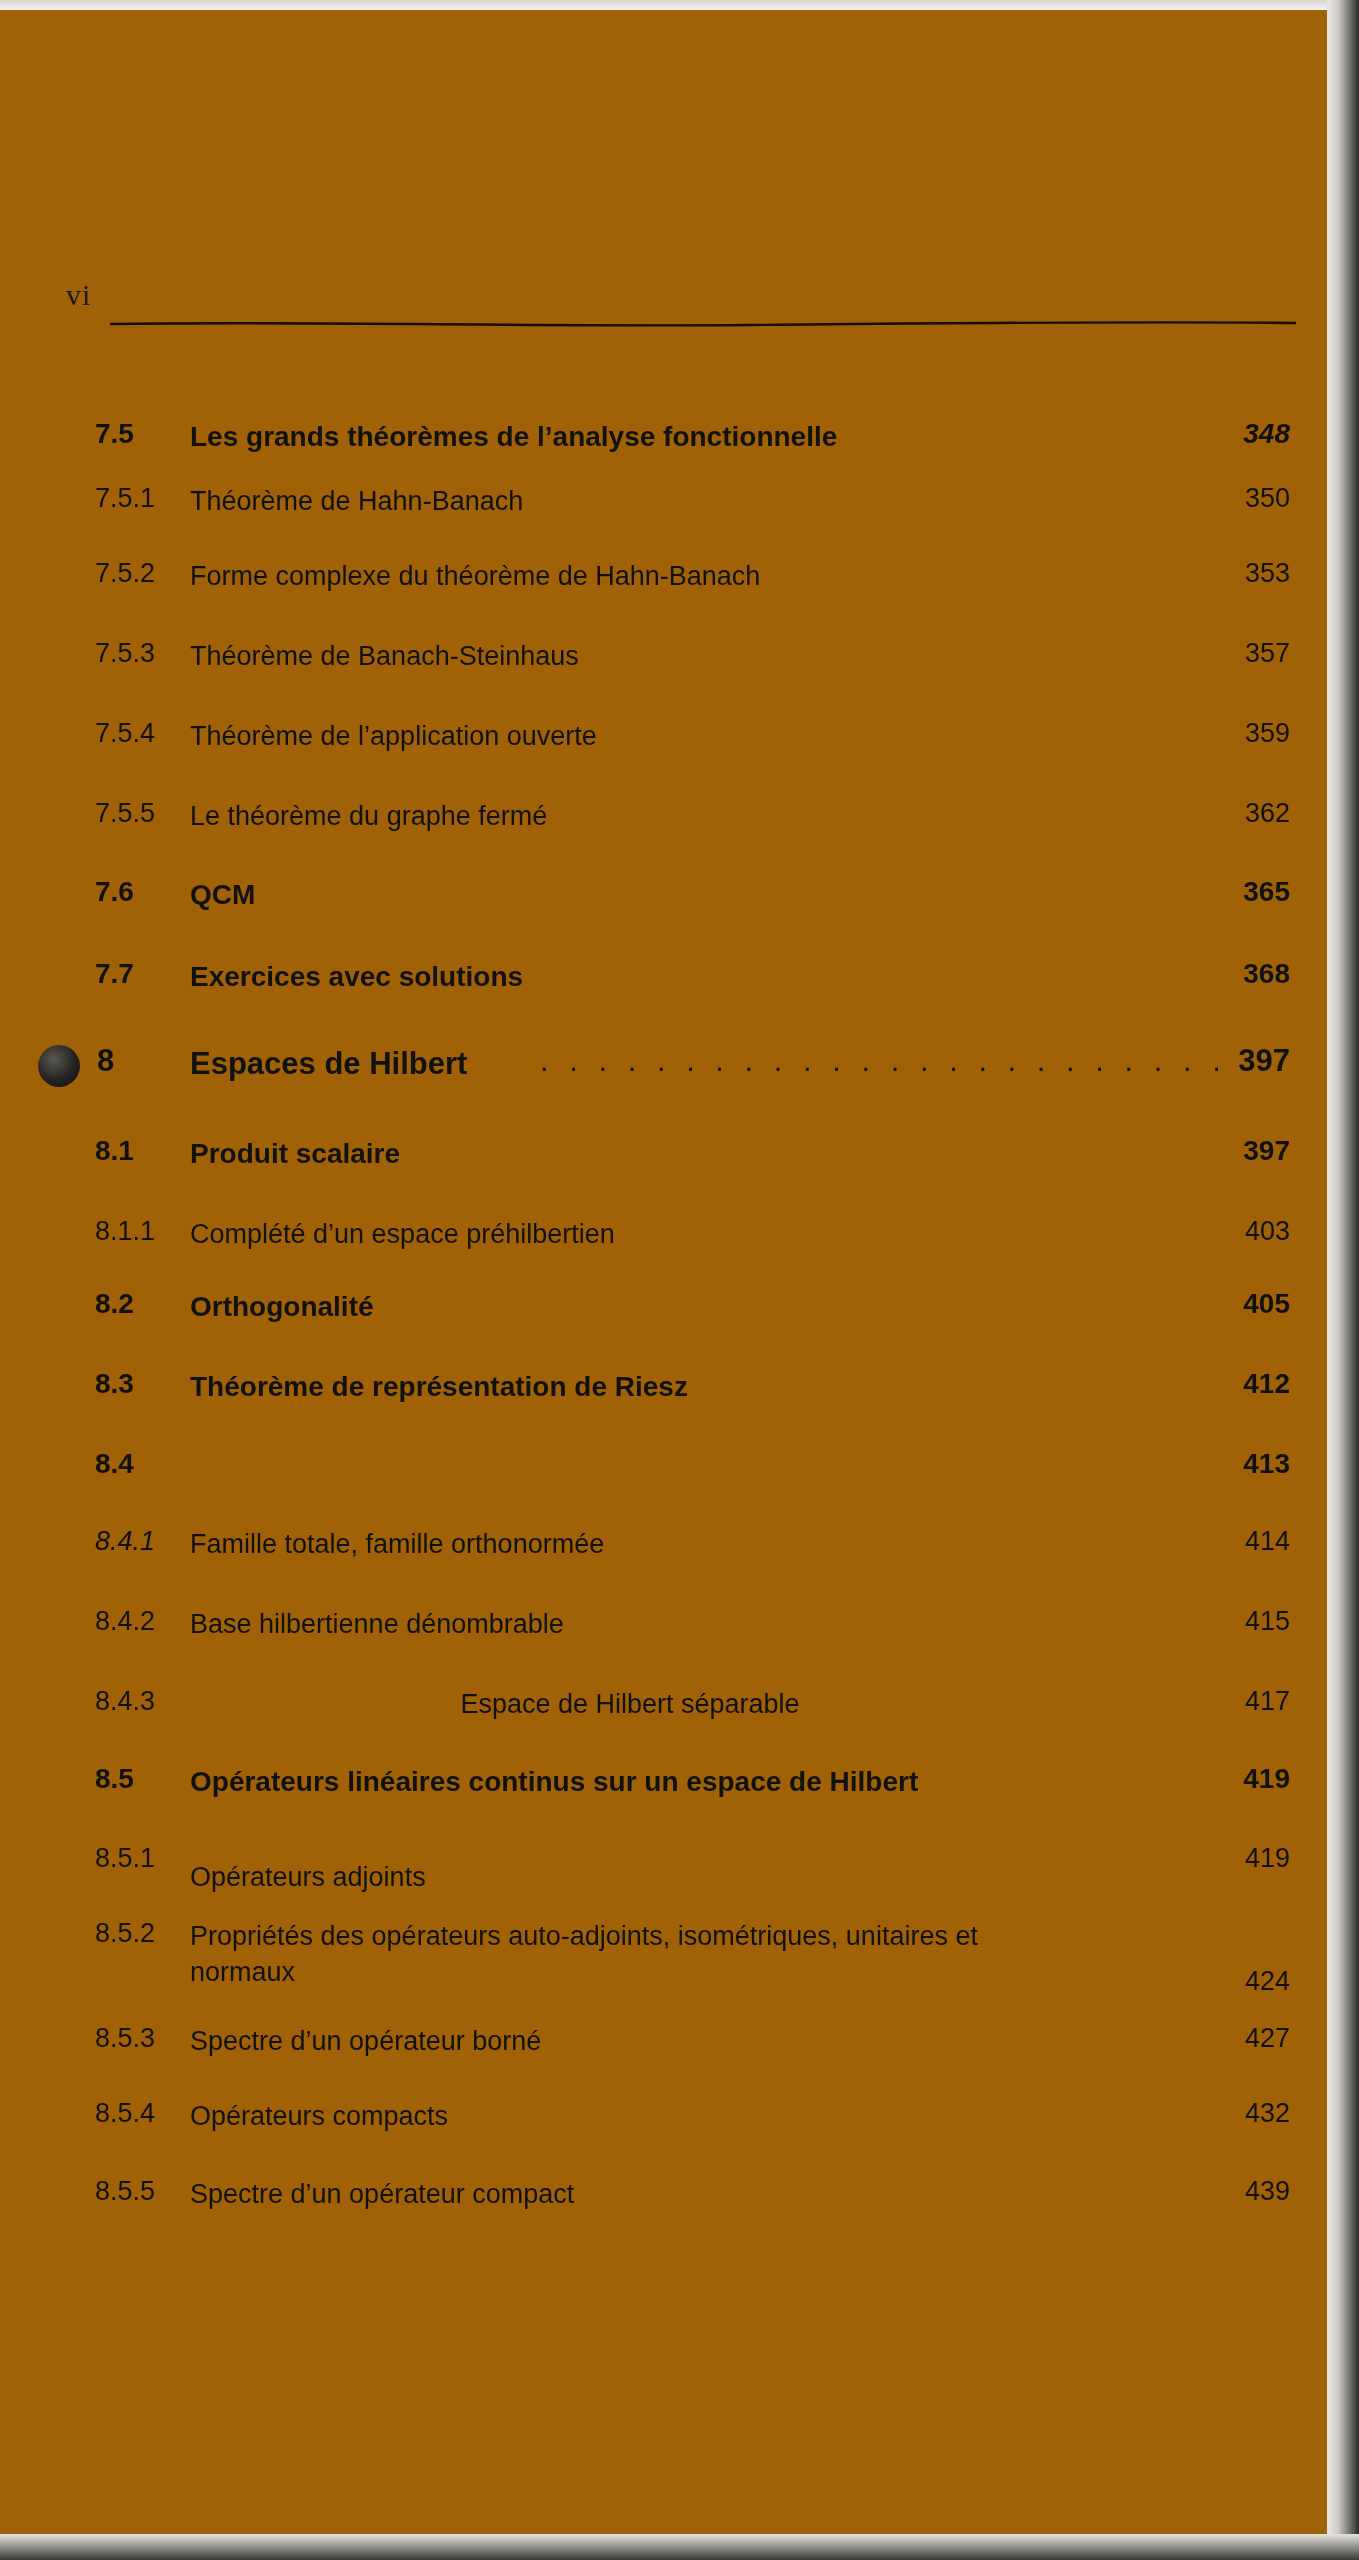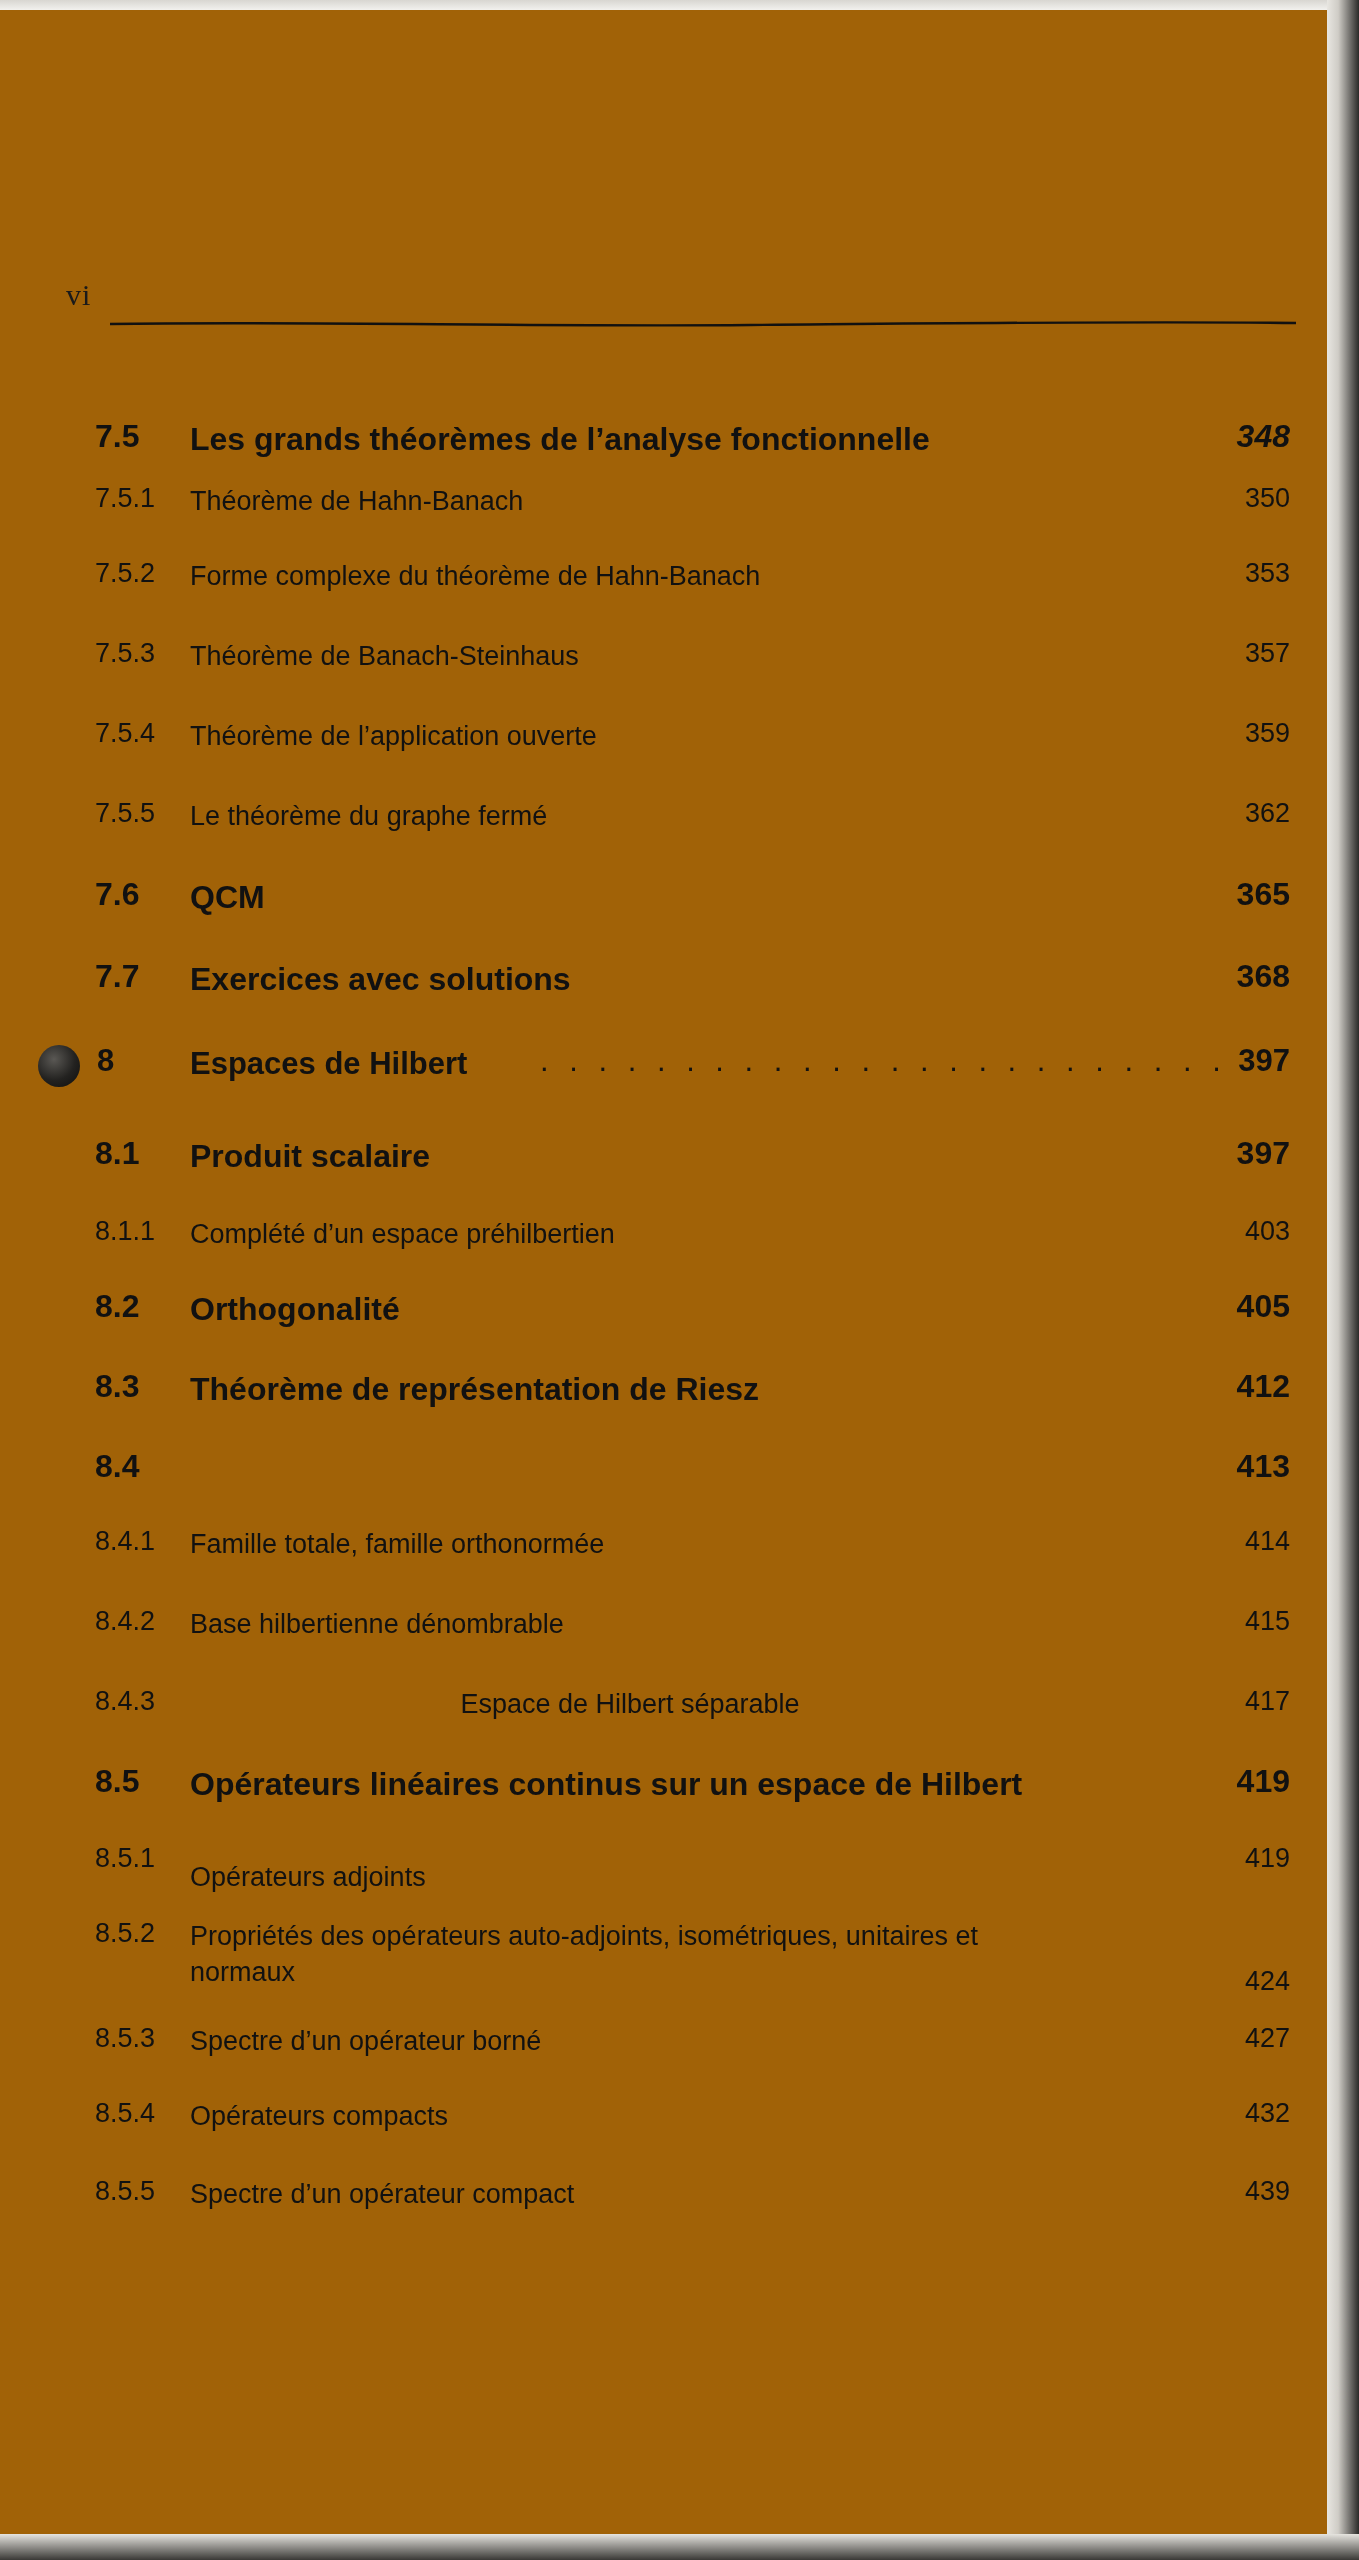--- a/index.html
+++ b/index.html
@@ -91,21 +91,21 @@
   .lvl-chapter .num,
   .lvl-chapter .title,
   .lvl-chapter .page-no {
     font-weight: bold;
     font-size: 31px;
   }
   .lvl-2 .num,
   .lvl-2 .title,
   .lvl-2 .page-no {
     font-weight: bold;
-    font-size: 32px;
+    font-size: 28px;
   }
   .lvl-3 .num,
   .lvl-3 .title,
   .lvl-3 .page-no {
     font-weight: normal;
     font-size: 27px;
   }
 
   .dots {
     position: absolute;
@@ -207,21 +207,21 @@
       <div class="row lvl-2" style="position: absolute; left: 0px; top: 990px; width: 1290px;">
         <div class="num" style="left: 95px; top: 0px;">8.3</div>
         <div class="title" style="left: 190px; top: 0px; width: 880px; line-height: 1.35;">Théorème de représentation de Riesz</div>
         <div class="page-no" style="right: 0px; width: 110px; top: 0px;">412</div>
       </div>
       <div class="row lvl-2" style="position: absolute; left: 0px; top: 1070px; width: 1290px;">
         <div class="num" style="left: 95px; top: 0px;">8.4</div>
         <div class="page-no" style="right: 0px; width: 110px; top: 0px;">413</div>
       </div>
       <div class="row lvl-3" style="position: absolute; left: 0px; top: 1148px; width: 1290px;">
-        <div class="num" style="left: 95px; top: 0px;">8.4.1</div>
+        <div class="num" style="left: 95px; top: 0px; font-style: italic;">8.4.1</div>
         <div class="title" style="left: 190px; top: 0px; width: 880px; line-height: 1.35;">Famille totale, famille orthonormée</div>
         <div class="page-no" style="right: 0px; width: 110px; top: 0px;">414</div>
       </div>
       <div class="row lvl-3" style="position: absolute; left: 0px; top: 1228px; width: 1290px;">
         <div class="num" style="left: 95px; top: 0px;">8.4.2</div>
         <div class="title" style="left: 190px; top: 0px; width: 880px; line-height: 1.35;">Base hilbertienne dénombrable</div>
         <div class="page-no" style="right: 0px; width: 110px; top: 0px;">415</div>
       </div>
       <div class="row lvl-3" style="position: absolute; left: 0px; top: 1308px; width: 1290px;">
         <div class="num" style="left: 95px; top: 0px;">8.4.3</div>

